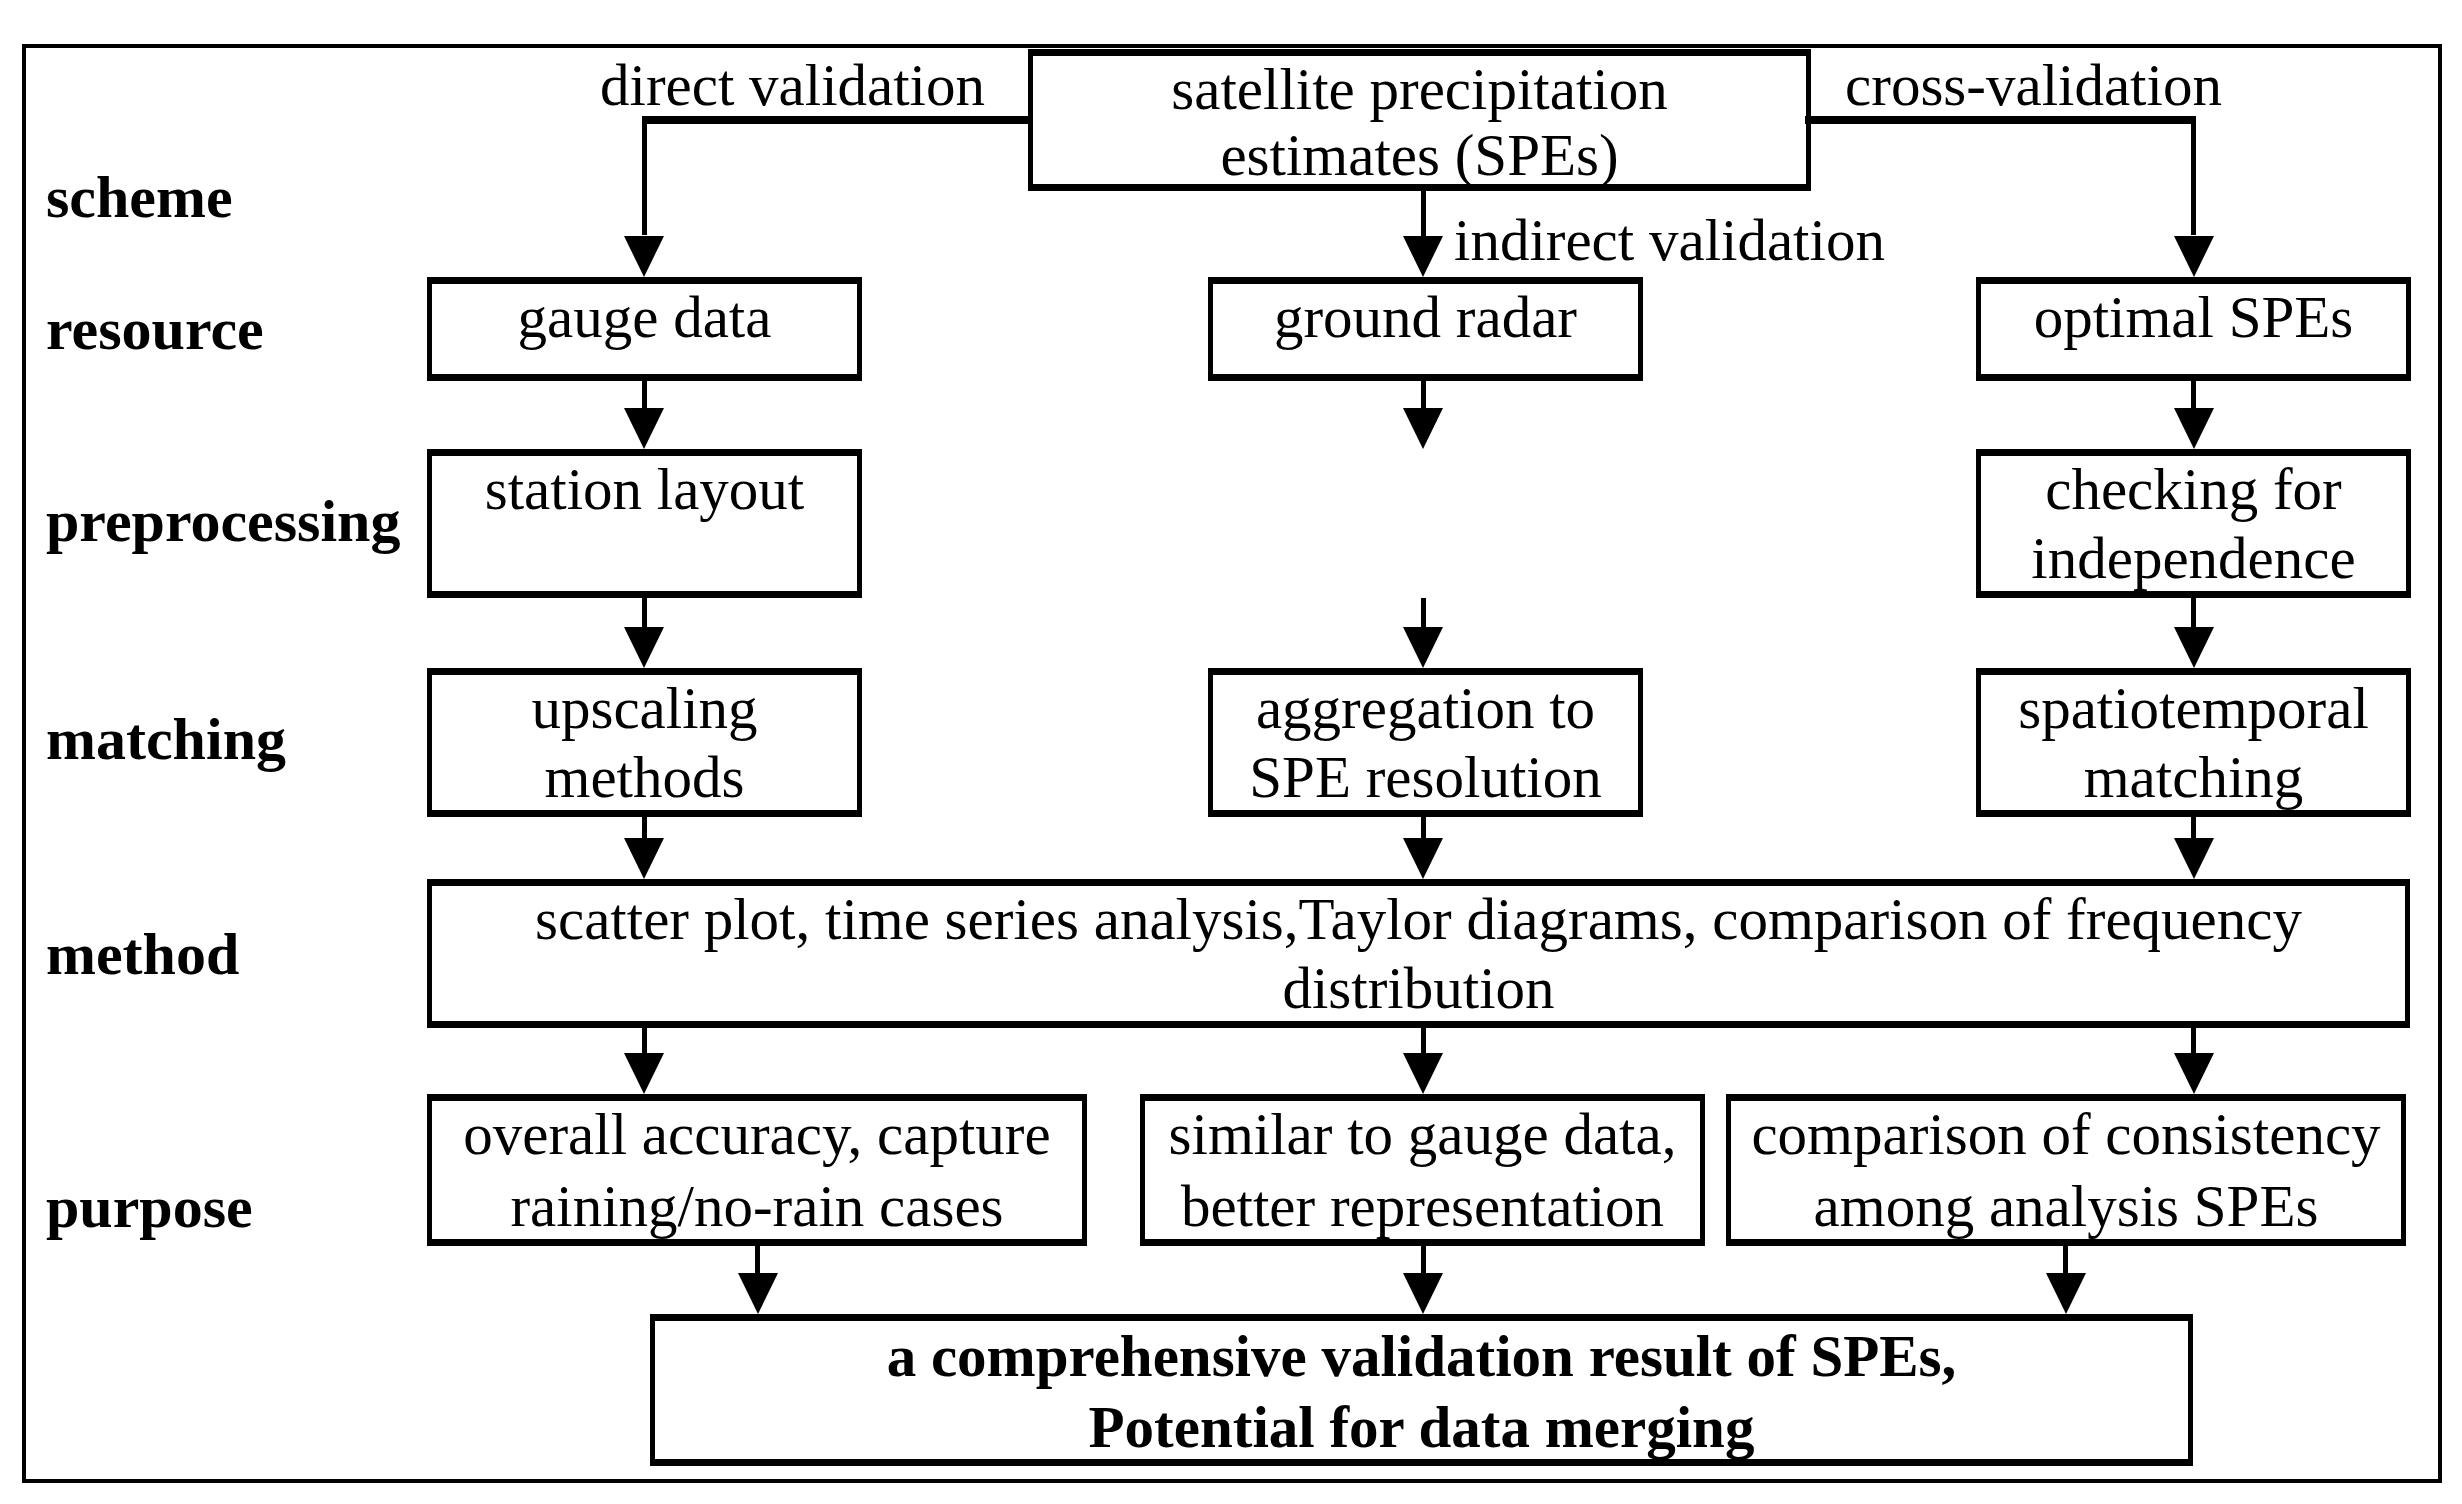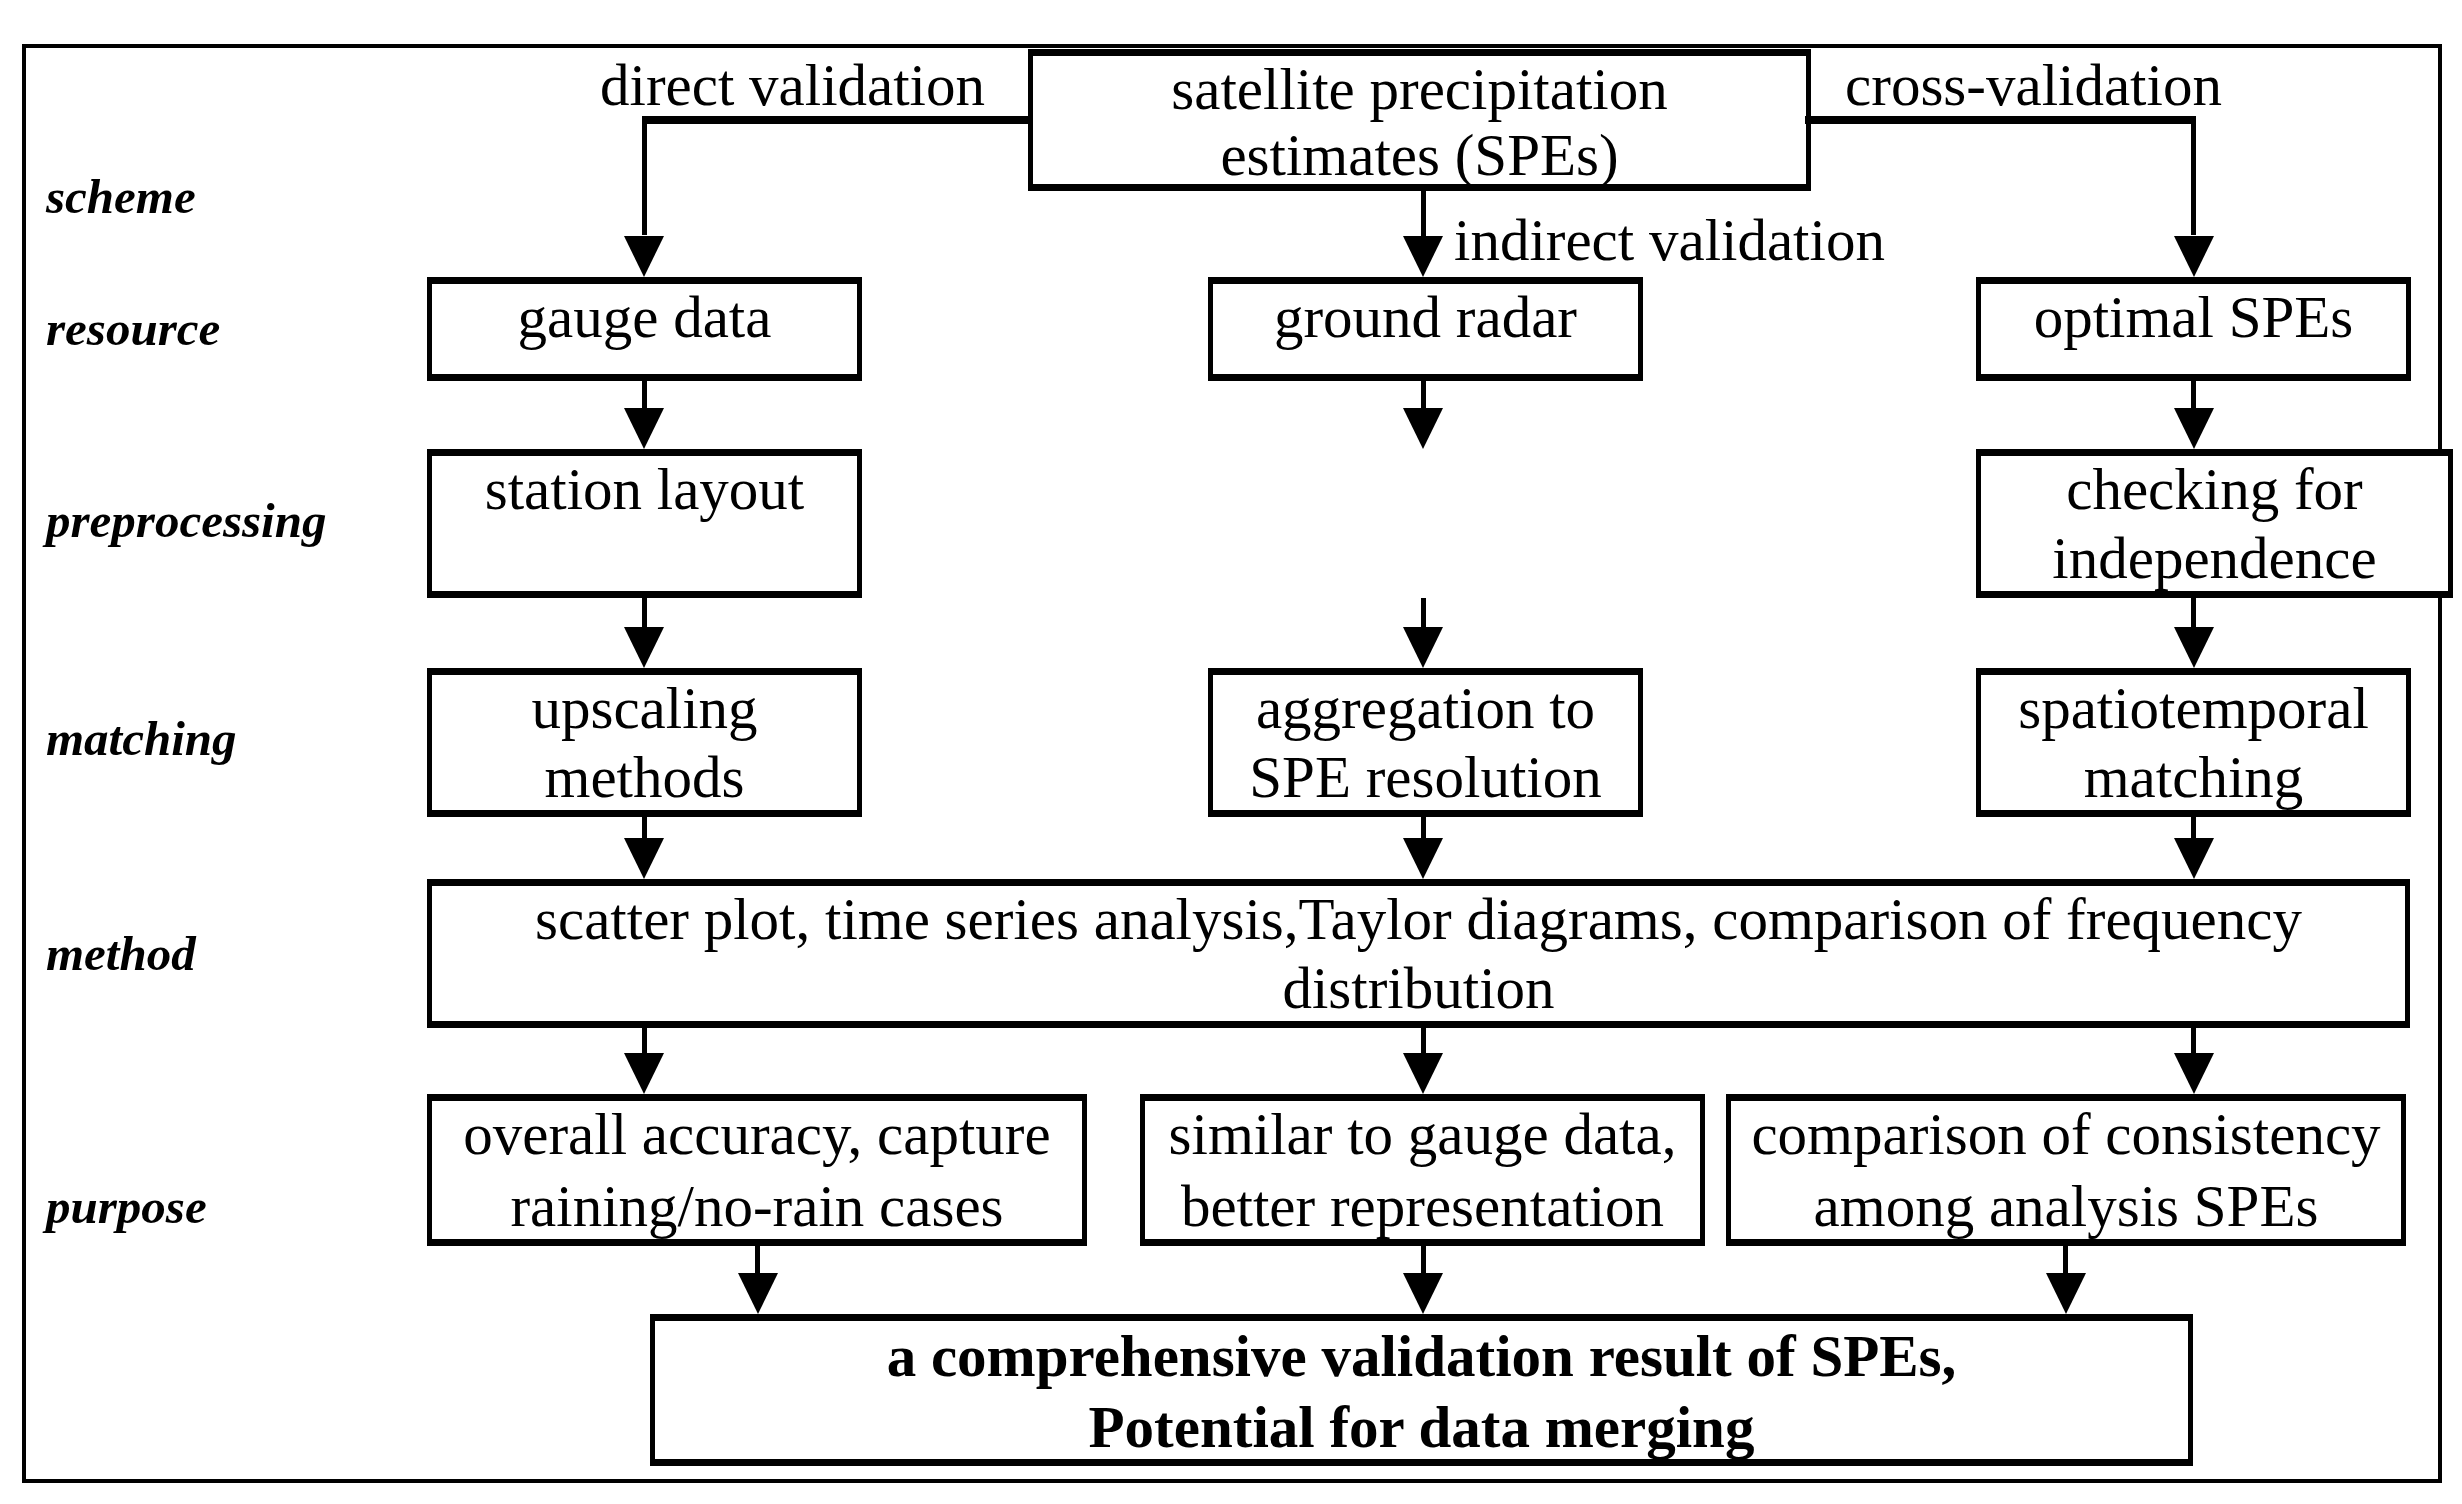--- a/index.html
+++ b/index.html
@@ -17,23 +17,22 @@
   }
   .box{
     position:absolute;box-sizing:border-box;background:#fff;
     border-style:solid;border-color:#000;border-width:7.1px 5.5px;
     display:flex;flex-direction:column;align-items:center;justify-content:space-between;
     text-align:center;font-size:59px;line-height:66px;
   }
   .box .ln{white-space:nowrap;}
   .box.tall .ln{line-height:71px;font-weight:bold;}
   .rowlabel{
-    position:absolute;left:46px;font-weight:bold;font-size:49px;line-height:70px;
+    position:absolute;left:46px;font-weight:bold;font-size:60px;line-height:70px;
     white-space:nowrap;
-    font-style:italic;
   }
   .edgelabel{
     position:absolute;font-size:59px;line-height:66px;white-space:nowrap;text-align:center;
   }
   .vline{position:absolute;width:4.7px;background:#000;}
   .hline{position:absolute;height:8px;background:#000;}
   .ahead{
     position:absolute;width:0;height:0;
     border-left:20px solid transparent;border-right:20px solid transparent;
     border-top:41px solid #000;
@@ -68,21 +67,21 @@
   <div class="box" style="left:1208px;top:277px;width:435px;height:104px">
     <div class="ln">ground radar</div>
   </div>
   <div class="box" style="left:1976px;top:277px;width:435px;height:104px">
     <div class="ln">optimal SPEs</div>
   </div>
 
   <div class="box" style="left:427px;top:449px;width:435px;height:149px">
     <div class="ln">station layout</div>
   </div>
-  <div class="box" style="left:1976px;top:449px;width:477px;height:149px">
+  <div class="box" style="left:1976px;top:449px;width:435px;height:149px">
     <div class="ln">checking for</div>
     <div class="ln">independence</div>
   </div>
 
   <div class="box" style="left:427px;top:668px;width:435px;height:149px">
     <div class="ln">upscaling</div>
     <div class="ln">methods</div>
   </div>
   <div class="box" style="left:1208px;top:668px;width:435px;height:149px">
     <div class="ln">aggregation to</div>

